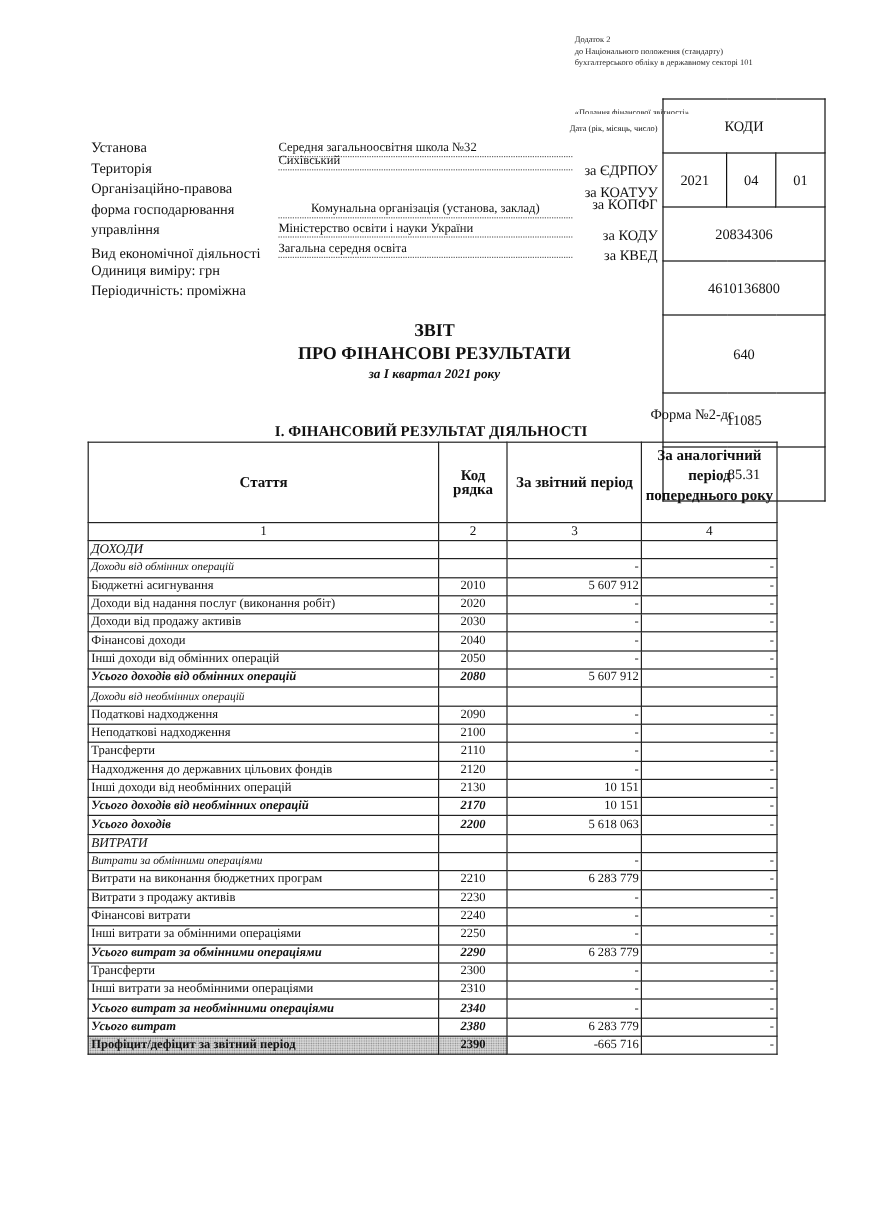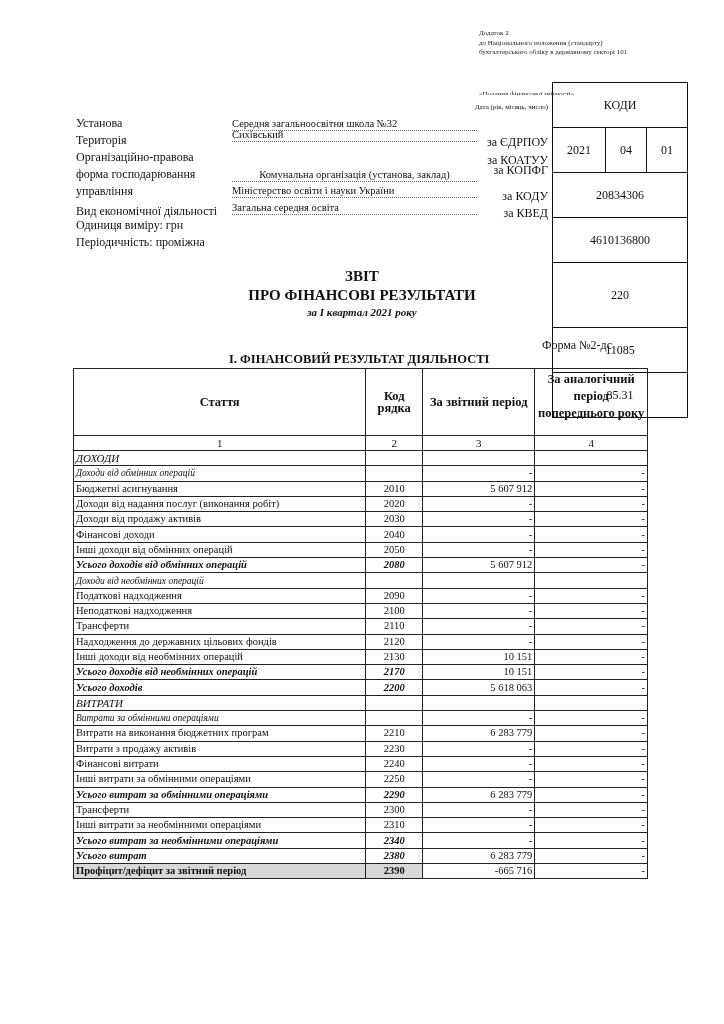--- a/index.html
+++ b/index.html
@@ -82,21 +82,21 @@
     <td>04</td>
     <td>01</td>
   </tr>
   <tr>
         <td colspan="3">20834306</td>
       </tr>
   <tr>
         <td colspan="3">4610136800</td>
       </tr>
   <tr>
-        <td colspan="3" class="tall">220</td>
+        <td colspan="3" class="tall">640</td>
       </tr>
   <tr>
         <td colspan="3">11085</td>
       </tr>
   <tr>
         <td colspan="3">85.31</td>
       </tr>
 </tbody>
   </table>
 

